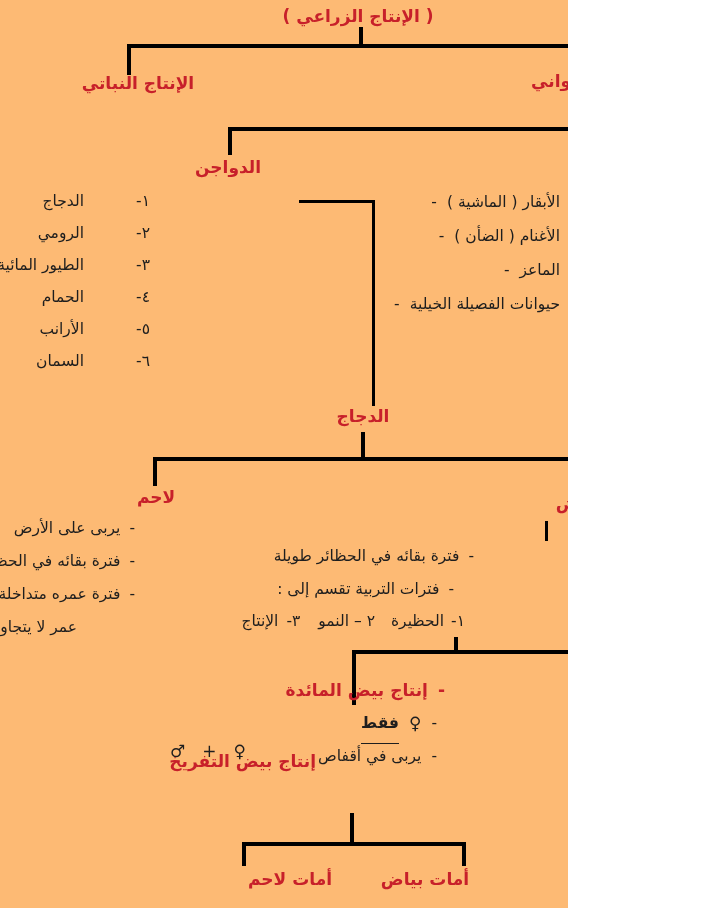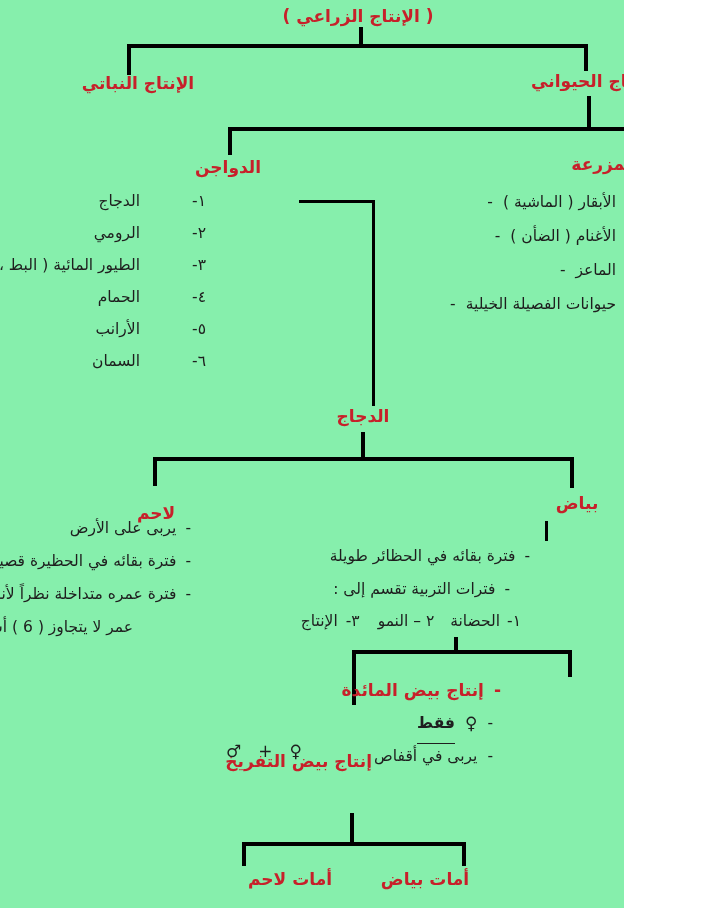--- a/index.html
+++ b/index.html
@@ -1,17 +1,17 @@
 <!DOCTYPE html>
 <html lang="ar" style="--red: #c7202a;"><head>
 <meta charset="utf-8">
 <style>
   html,body{margin:0;padding:0;background:#ffffff;}
   #canvas{
-    position:relative;width:624px;height:908px;background:#86efac;
+    position:relative;width:568px;height:908px;background:#fdba74;
     font-family:"DejaVu Sans",sans-serif;direction:rtl;overflow:hidden;
   }
   .abs{position:absolute;}
   .ln{position:absolute;background:#000;}
   .red{color:var(--red,#c7202a);font-weight:700;font-size:17px;text-align:center;white-space:nowrap;line-height:22px;}
   .blk{color:#1e1e1e;font-size:15.5px;line-height:21px;white-space:nowrap;}
   .row{display:flex;align-items:flex-start;}
   .dash{flex:0 0 auto;}
   .u{border-bottom:1.5px solid #1e1e1e;padding-bottom:9px;font-weight:bold;}
   .farmrow{direction:ltr;text-align:right;margin-bottom:13px;}
@@ -100,21 +100,21 @@
     </div>
     <div class="farmrow">
       <span class="dash">-</span><span class="txt">الماعز</span>
     </div>
     <div class="farmrow">
       <span class="dash">-</span><span class="txt">حيوانات الفصيلة الخيلية</span>
     </div>
   </div>
 
   <div class="abs red" style="left:328px;top:405px;width:70px;">الدجاج</div>
-  <div class="abs red" style="left:125px;top:486px;width:62px;margin-top:16px;">لاحم</div>
+  <div class="abs red" style="left:125px;top:486px;width:62px;">لاحم</div>
   <div class="abs red" style="left:547px;top:492px;width:60px;">بياض</div>
 
   <div class="abs blk" style="right:433px;top:518px;">
     <div class="bullet-row">
       <span class="dash">-</span>
       <span>يربى على الأرض</span>
     </div>
     <div class="bullet-row">
       <span class="dash">-</span>
       <span>فترة بقائه في الحظيرة قصيرة</span>
@@ -132,21 +132,21 @@
       <span>فترة بقائه في الحظائر طويلة</span>
     </div>
     <div class="bullet-row" style="margin-right:20px;">
       <span class="dash">-</span>
       <span>فترات التربية تقسم إلى :</span>
     </div>
   </div>
 
   <div class="abs blk row" style="right:103px;top:611px;">
     <span style="margin-left:7px;">١-</span>
-    <span style="margin-left:16px;">الحضانة</span>
+    <span style="margin-left:16px;">الحظيرة</span>
     <span style="margin-left:18px;">٢ – النمو</span>
     <span style="margin-left:8px;">٣-</span>
     <span>الإنتاج</span>
   </div>
 
   <div class="abs row" style="right:123px;top:679px;gap:10px;">
     <span class="red">-</span>
     <span class="red">إنتاج بيض المائدة</span>
   </div>
   <div class="abs blk row" style="right:131px;top:713px;gap:10px;">

